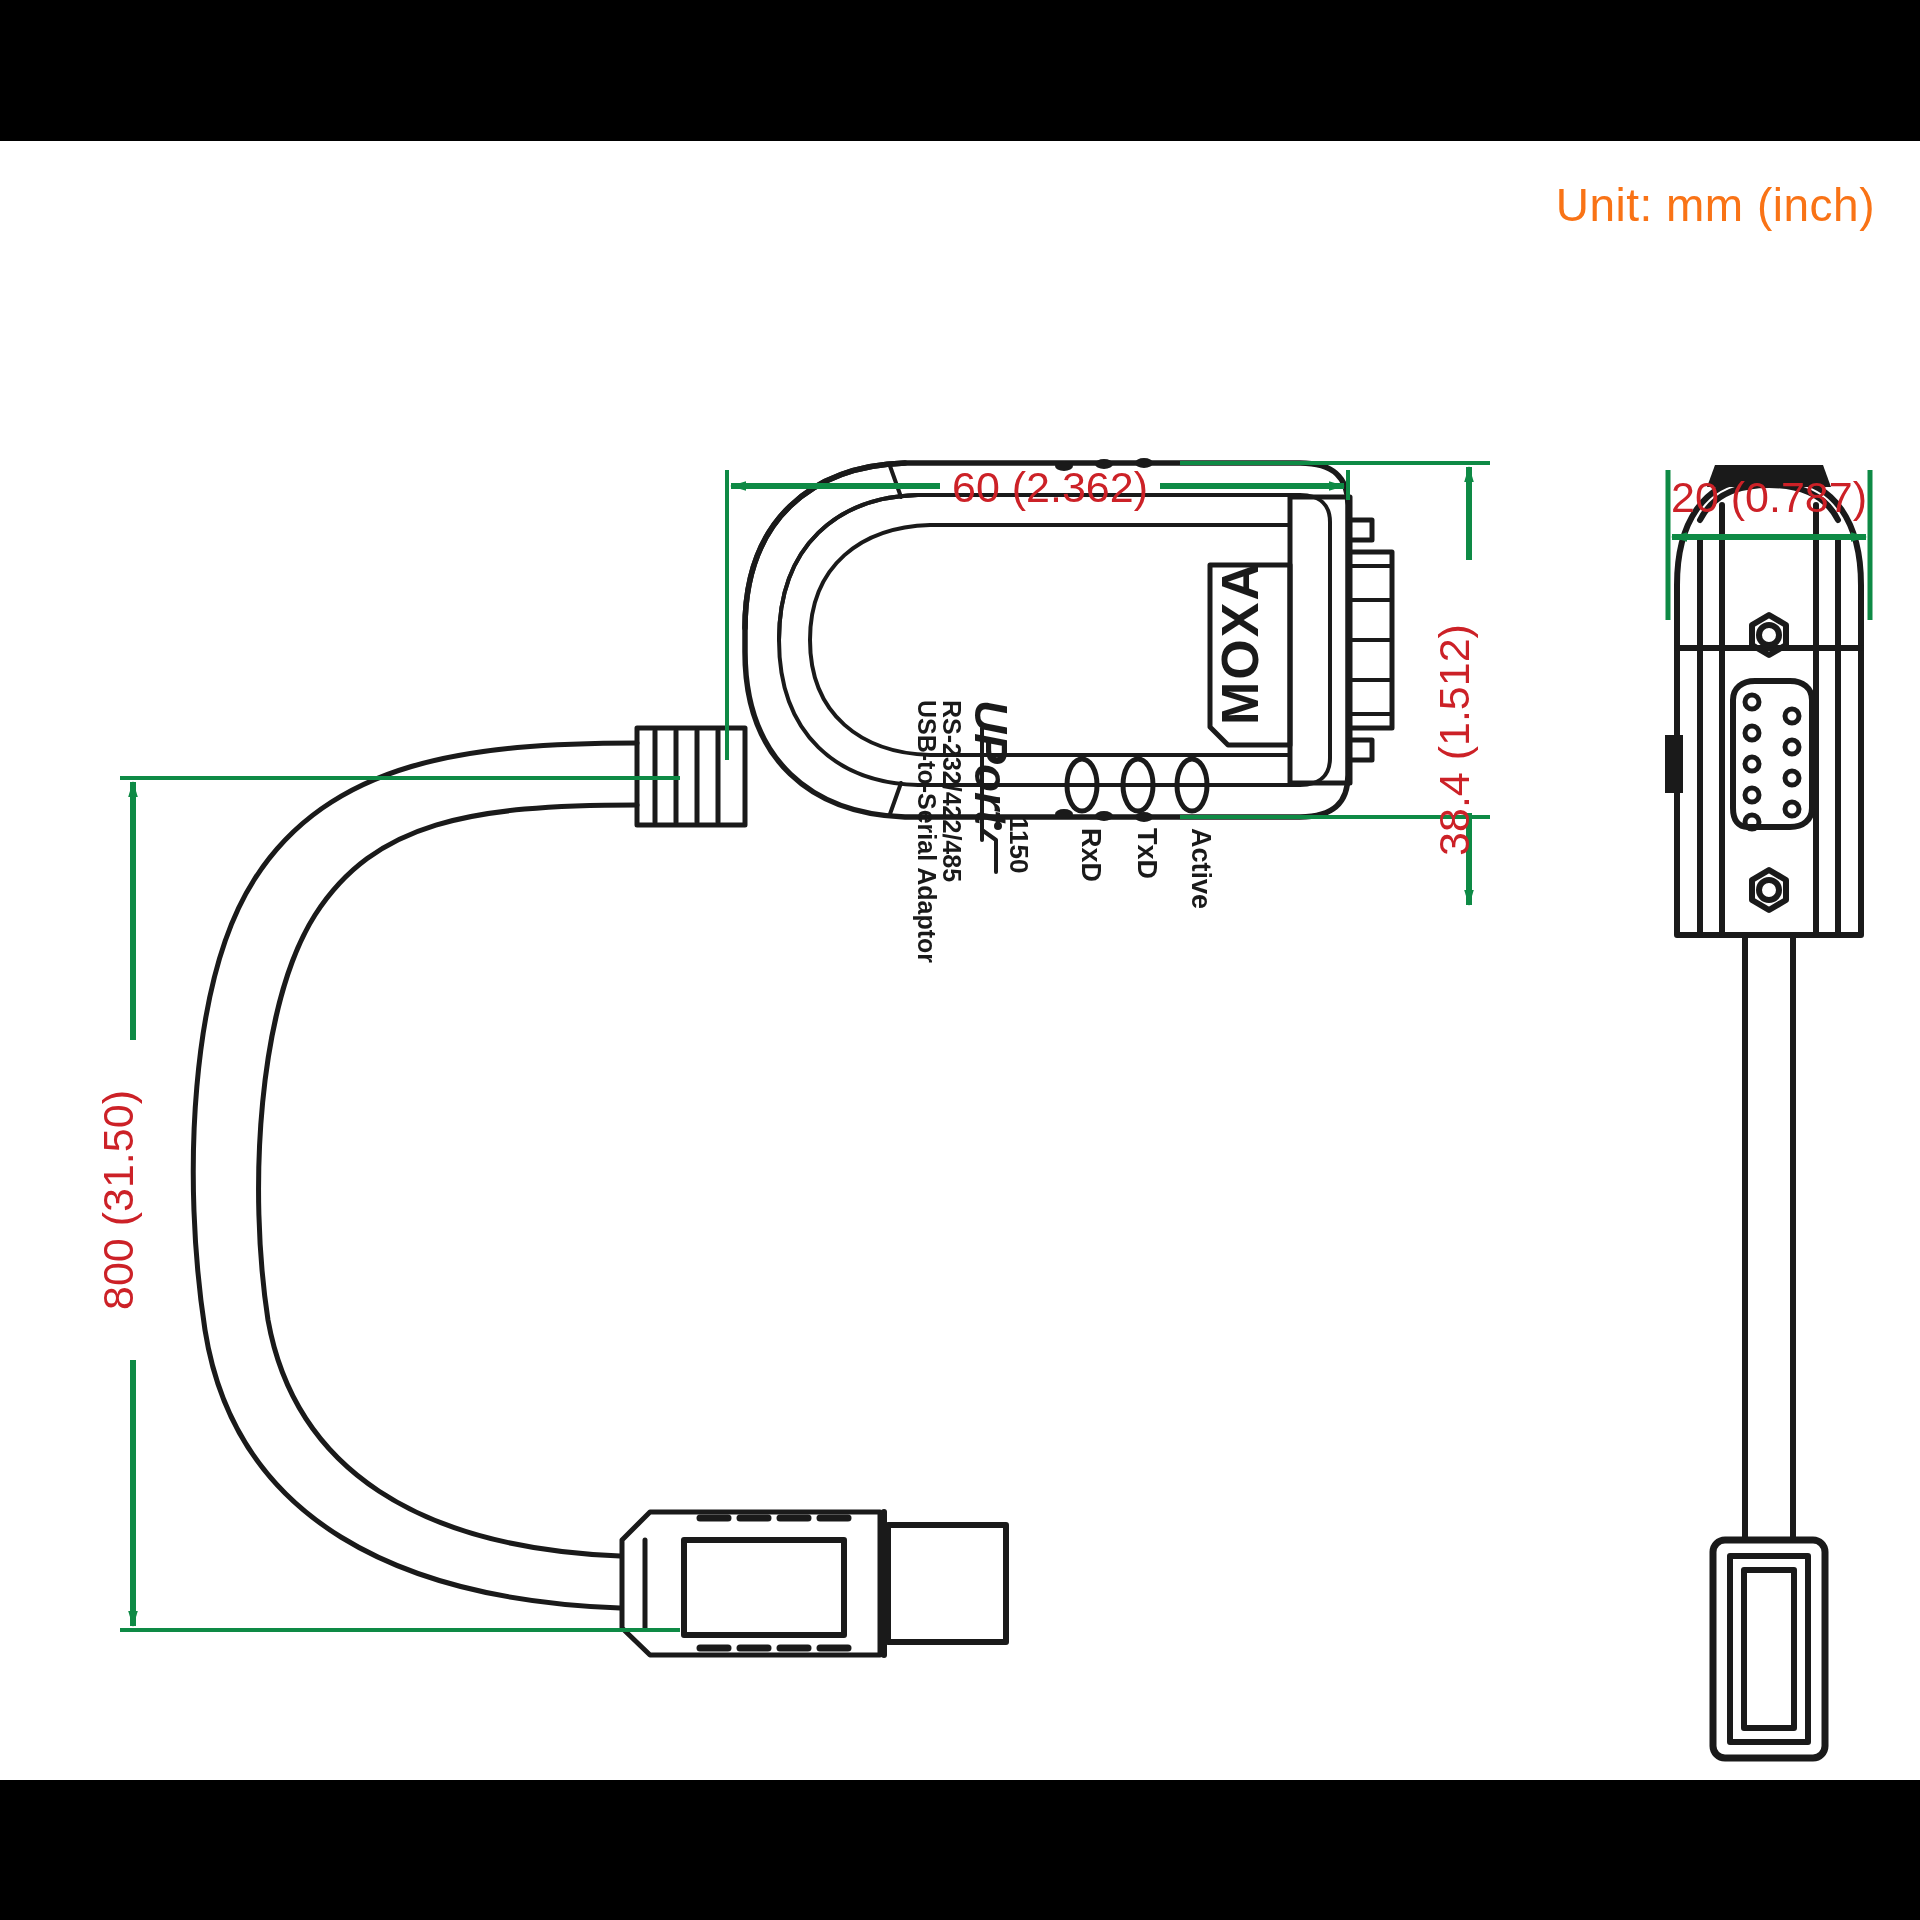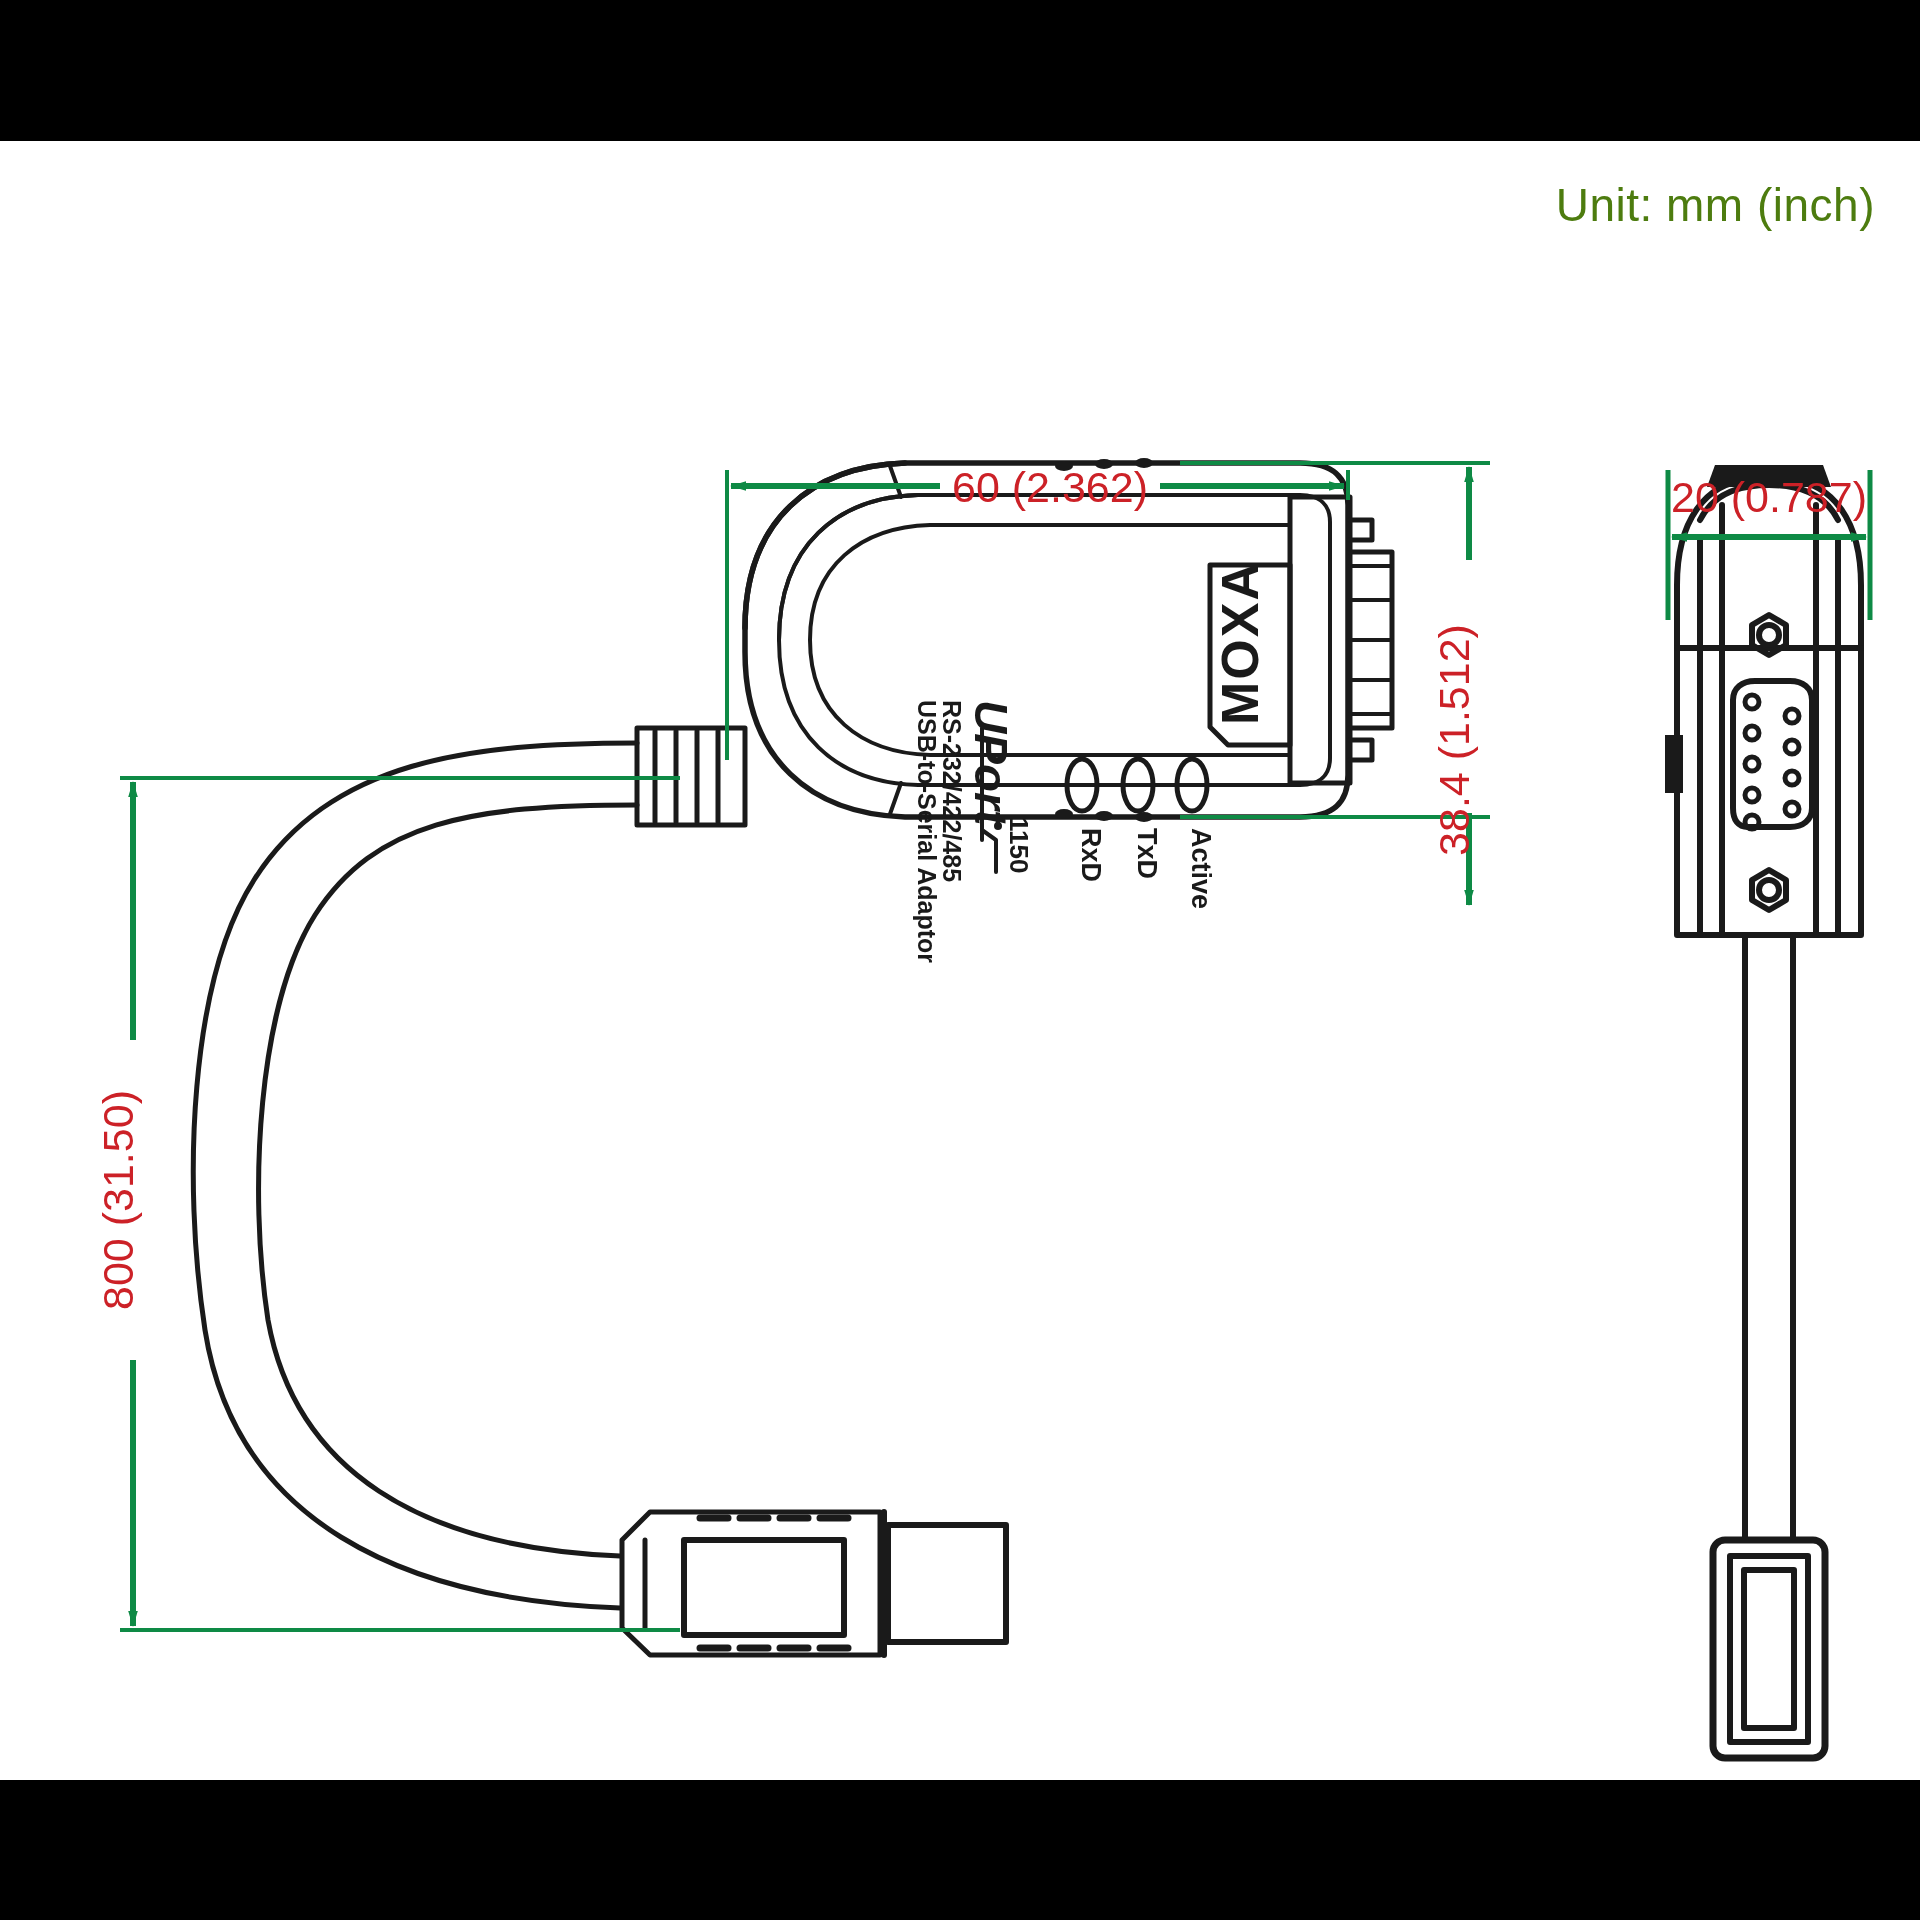--- a/index.html
+++ b/index.html
@@ -11,21 +11,21 @@
   #canvas{
     position:absolute;left:0;top:141px;width:1920px;height:1639px;
     background:#ffffff;
   }
   .bar{position:absolute;left:0;width:1920px;background:#000;}
   #bar-top{top:0;height:141px;}
   #bar-bottom{top:1780px;height:140px;}
 
   #unit-note{
     position:absolute;right:45px;top:178px;
-    font-size:46px;color:#4d7c0f;letter-spacing:0.5px;
+    font-size:46px;color:#f97316;letter-spacing:0.5px;
     white-space:nowrap;
   }
 
   svg{position:absolute;left:0;top:0;}
 
   .dim-text{
     fill:#cc2127;
     font-family:"Liberation Sans", sans-serif;
     font-size:43px;
     font-weight:400;

